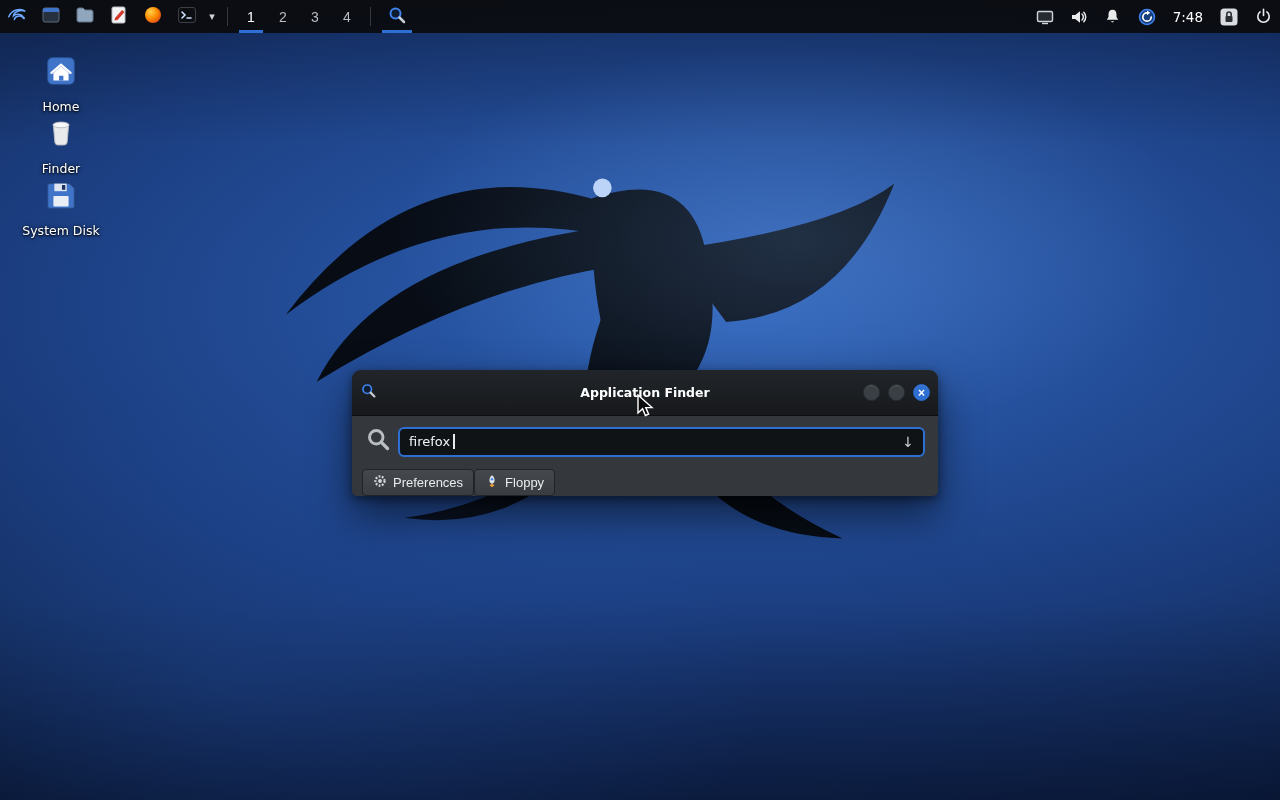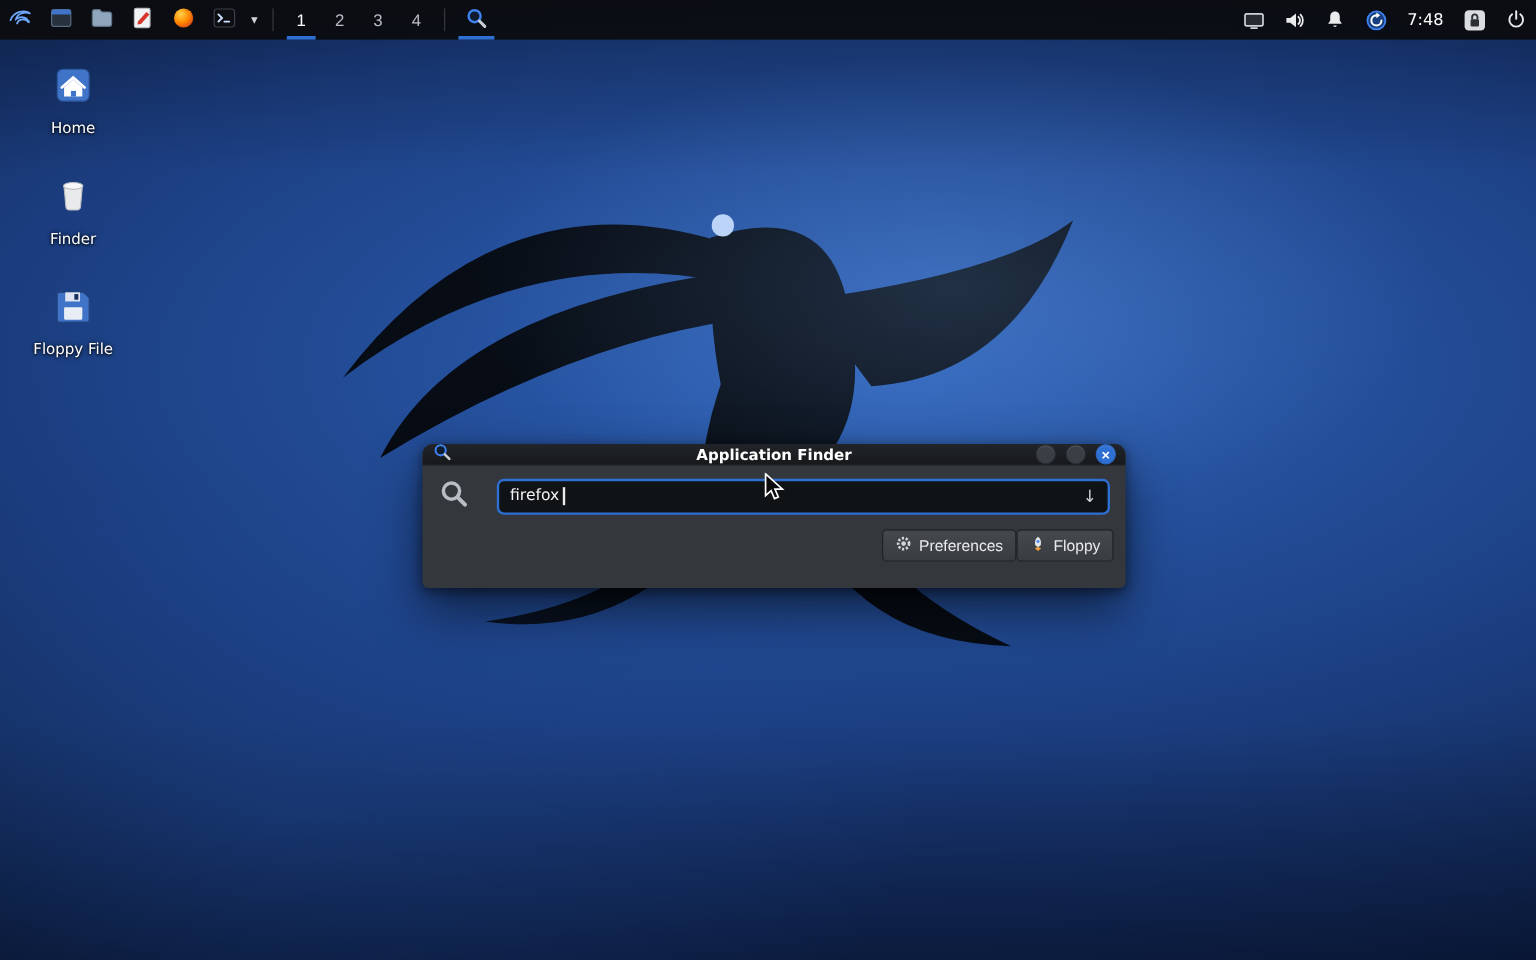--- a/index.html
+++ b/index.html
@@ -35,46 +35,46 @@
   .ws.active::after, .task.active::after { content: ""; position: absolute; left: 4px; right: 4px;
     bottom: 0; height: 3px; background: #2d6fd3; }
   .task { position: relative; width: 38px; display: flex; align-items: center; justify-content: center;
     background: none; border: none; }
   .tray { width: 34px; display: flex; align-items: center; justify-content: center;
     background: none; border: none; }
   .clock { display: flex; align-items: center; color: #ffffff; font-size: 13.5px; padding: 0 9px; }
 
   
   .dicons { position: absolute; left: 18px; top: 52px; z-index: 10;
-    display: flex; flex-direction: column; gap: 30px; }
+    display: flex; flex-direction: column; }
   .dicon { width: 86px; display: flex; flex-direction: column; align-items: center; gap: 5px; }
   .dicon .lbl { color: #ffffff; font-size: 12.5px;
     text-shadow: 0 1px 2px rgba(0,0,0,.95), 0 0 4px rgba(0,0,0,.8); }
 
   
   .finder { position: absolute; left: 352px; top: 370px; width: 586px; z-index: 40;
     background: #34383c; border-radius: 9px 9px 5px 5px;
     box-shadow: 0 18px 42px rgba(0,0,0,.55), 0 3px 10px rgba(0,0,0,.45); }
-  .tbar { position: relative; height: 18px; display: flex; align-items: center; padding: 0 8px;
+  .tbar { position: relative; height: 46px; display: flex; align-items: center; padding: 0 8px;
     background: linear-gradient(#212529, #17191c); border-radius: 9px 9px 0 0;
     border-bottom: 1px solid #0c0d0f; }
   .ttl { position: absolute; left: 0; right: 0; text-align: center; color: #ffffff;
     font-size: 12.5px; font-weight: bold; pointer-events: none; }
   .tbtns { margin-left: auto; display: flex; gap: 8px; z-index: 2; }
   .tbtn { width: 17px; height: 17px; border-radius: 50%; background: #3a3f45;
     border: 1px solid #2a2e33; box-shadow: inset 0 1px 1px rgba(255,255,255,.12); padding: 0; }
   .tbtn.close { background: #2d6fd3; border-color: #2b65bd; color: #fff; display: flex;
     align-items: center; justify-content: center; font-size: 12px; font-weight: bold; line-height: 1; }
-  .srow { display: flex; align-items: center; gap: 22px; padding: 10px 13px 8px 13px; }
+  .srow { display: flex; align-items: center; gap: 6px; padding: 10px 13px 8px 13px; }
   .field { flex: 1; height: 30px; background: #101316; border: 2px solid #2d6fd3; border-radius: 6px;
     display: flex; align-items: center; padding: 0 9px; color: #f2f3f5; font-size: 13px; }
   .caret { width: 2px; height: 15px; background: #e8eaec; margin-left: 3px; }
   .fspace { flex: 1; }
   .farrow { color: #cfd3d8; font-size: 14px; }
-  .brow { display: flex; justify-content: flex-end; padding: 4px 10px 22px 10px; }
+  .brow { display: flex; justify-content: flex-start; padding: 4px 10px 0 10px; }
   .btn { display: flex; align-items: center; gap: 6px; padding: 4px 10px;
     background: linear-gradient(#45494e, #393d42); border: 1px solid #212427; border-radius: 4px;
     color: #e9ebed; font-size: 13px; }
 
   .cursor { position: absolute; left: 636px; top: 394px; z-index: 100; pointer-events: none; }
 </style>
 </head>
 <body>
 
 <div class="wall">
@@ -258,21 +258,21 @@
 
   <div class="dicon">
     <span>
       <svg width="38" height="38" viewBox="0 0 40 40">
         <path d="M8,8 h21 l5,5 v19 a2,2 0 0 1 -2,2 h-24 a2,2 0 0 1 -2,-2 v-22 a2,2 0 0 1 2,-2 z" fill="#3f74c9" stroke="#27477e"></path>
         <rect x="13" y="8" width="13" height="8" fill="#dfe6f2"></rect>
         <rect x="21" y="9.5" width="3.5" height="5" fill="#16325e"></rect>
         <rect x="12" y="21" width="16" height="11" rx="1" fill="#e8edf6"></rect>
       </svg>
     </span>
-    <span class="lbl">Floppy File</span>
+    <span class="lbl">System Disk</span>
   </div>
 </div>
 
 <div class="finder">
   <div class="tbar">
     <span>
       <svg width="17" height="17" viewBox="0 0 20 20">
         <circle cx="8.5" cy="8.5" r="5" fill="#0f1b2e" stroke="#3f83f0" stroke-width="2"></circle>
         <line x1="12.5" y1="12.5" x2="17" y2="17" stroke="#c9ced4" stroke-width="2.5" stroke-linecap="round"></line>
       </svg>

